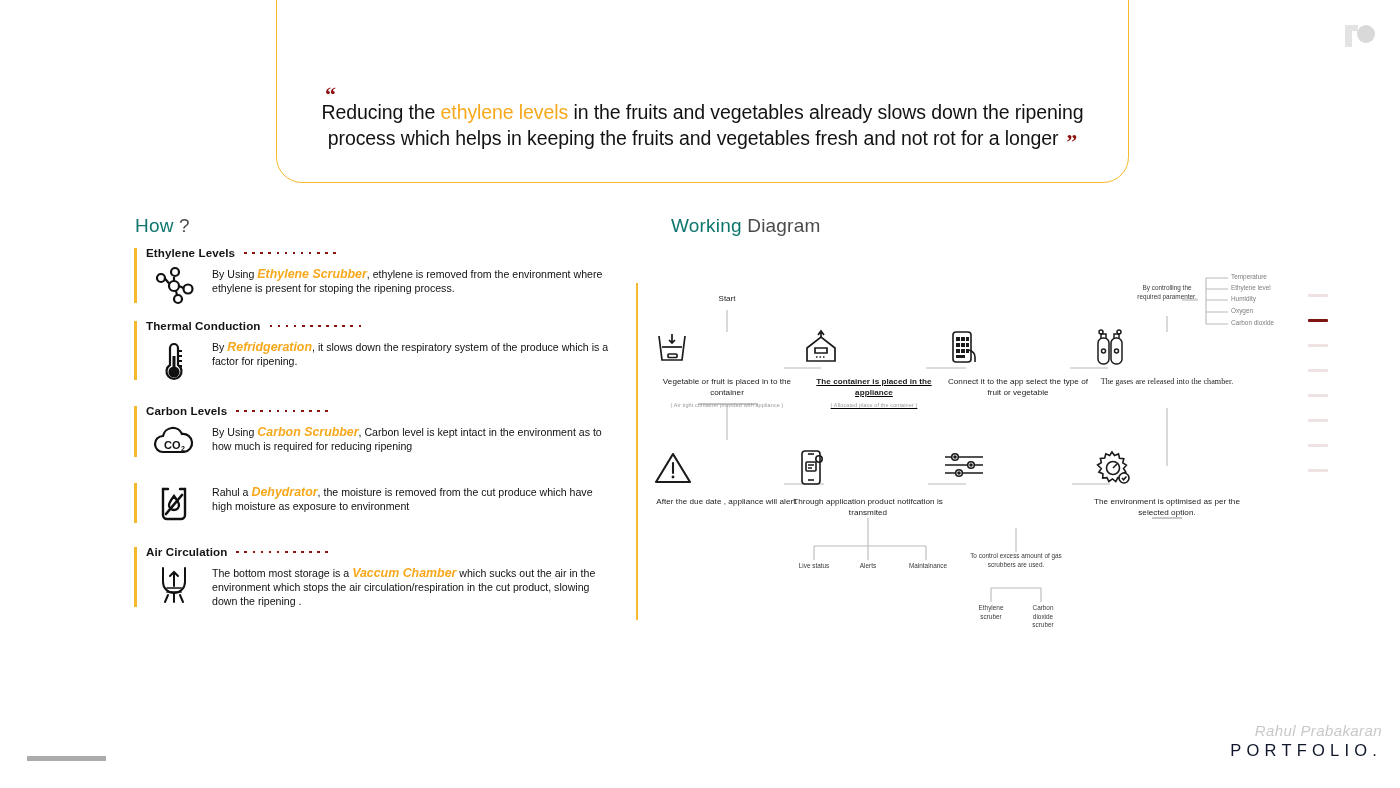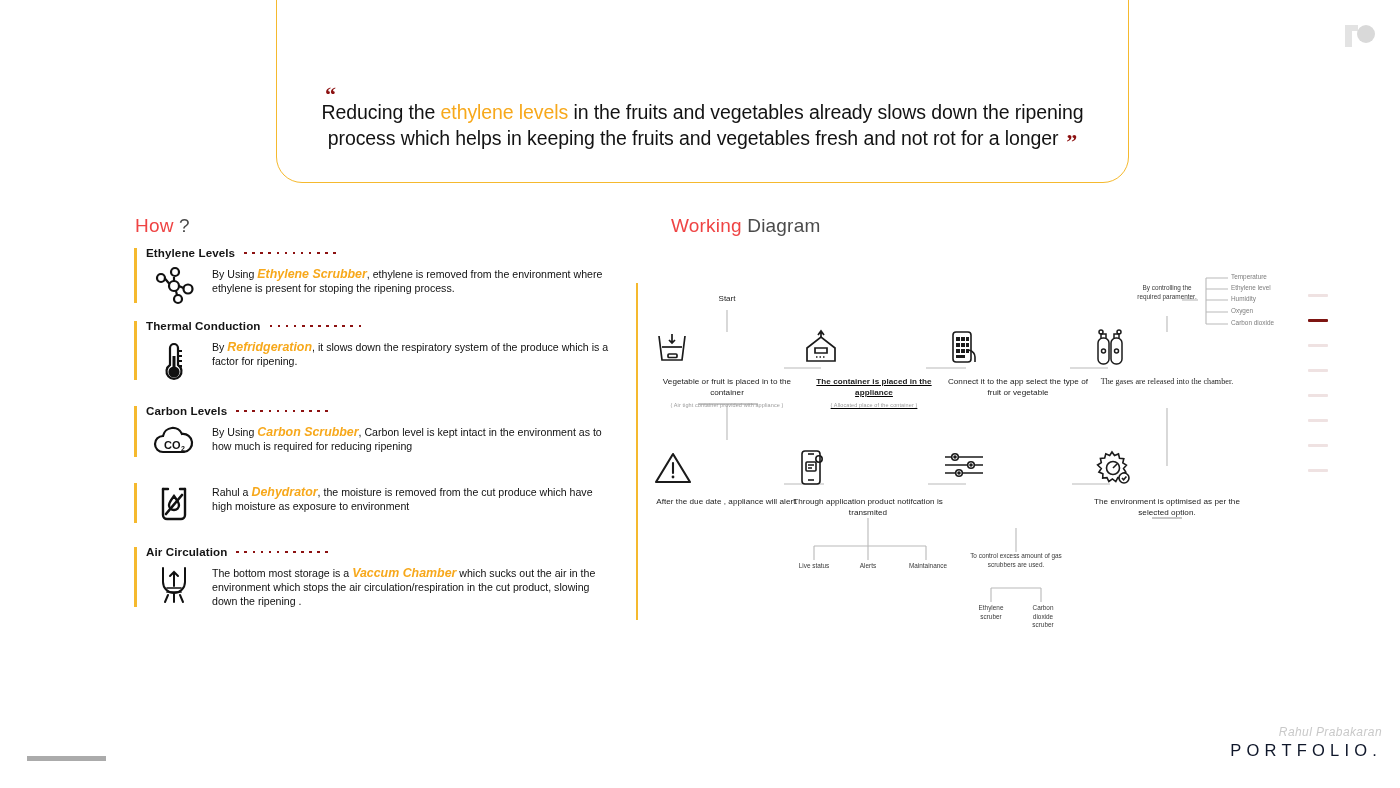--- a/index.html
+++ b/index.html
@@ -32,21 +32,21 @@
   .quote-hl { color: #F7A81B; }
   .qmark {
     color: #8C1111; font-weight: 700; font-size: 22px;
     font-family: "Liberation Serif", serif;
   }
   .qmark.open { position: absolute; left: 22px; top: -18px; }
   .qmark.close { display: inline-block; margin-left: 8px; vertical-align: -4px; }
 
   
   .sec-head { position: absolute; font-size: 19px; color: #4b4b4b; letter-spacing: .2px; }
-  .sec-head .accent { color: #ef4444; }
+  .sec-head .accent { color: #0f766e; }
   #how-head { left: 135px; top: 215px; }
   #wd-head  { left: 671px; top: 215px; }
 
   
   .how-list { position: absolute; left: 134px; top: 246px; width: 480px; }
   .how-item { position: relative; padding-left: 12px; margin-bottom: 11px; }
   .how-item::before {
     content: ""; position: absolute; left: 0; top: 2px; bottom: 2px;
     width: 2.6px; background: #F5B92E;
   }
@@ -76,21 +76,21 @@
   .mini { position: absolute; font-size: 6.4px; color: #3a3a3a; text-align: center; line-height: 1.35; }
   .mini.g { color: #7d7d7d; }
 
   
   .dashes { position: absolute; left: 1308px; top: 294px; }
   .dashes i { display: block; width: 20px; height: 3px; background: #EFE2E2; margin-bottom: 22px; border-radius: 1px; }
   .dashes i.on { background: #7E1512; }
 
   
   .footer-brand { position: absolute; right: 18px; bottom: 28px; text-align: right; }
-  .fb-name { font-size: 12px; color: #C9C9C9; font-style: italic; letter-spacing: .4px; }
+  .fb-name { font-size: 15px; color: #C9C9C9; font-style: italic; letter-spacing: .4px; }
   .fb-word { font-size: 16.5px; color: #0f172a; letter-spacing: 5.2px; margin-top: 2px; }
   .progress { position: absolute; left: 27px; bottom: 27px; width: 79px; height: 5px; background: #ABABAB; }
 </style>
 </head>
 <body>
 
 <div class="page">
 
   <div class="logo-mark">
     <svg width="42" height="34" viewBox="0 0 42 34">

